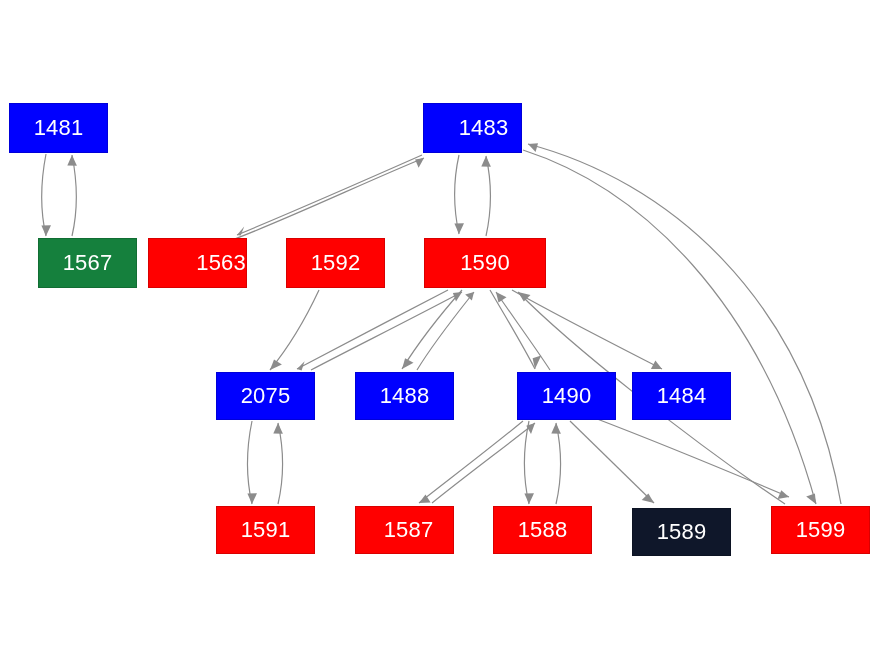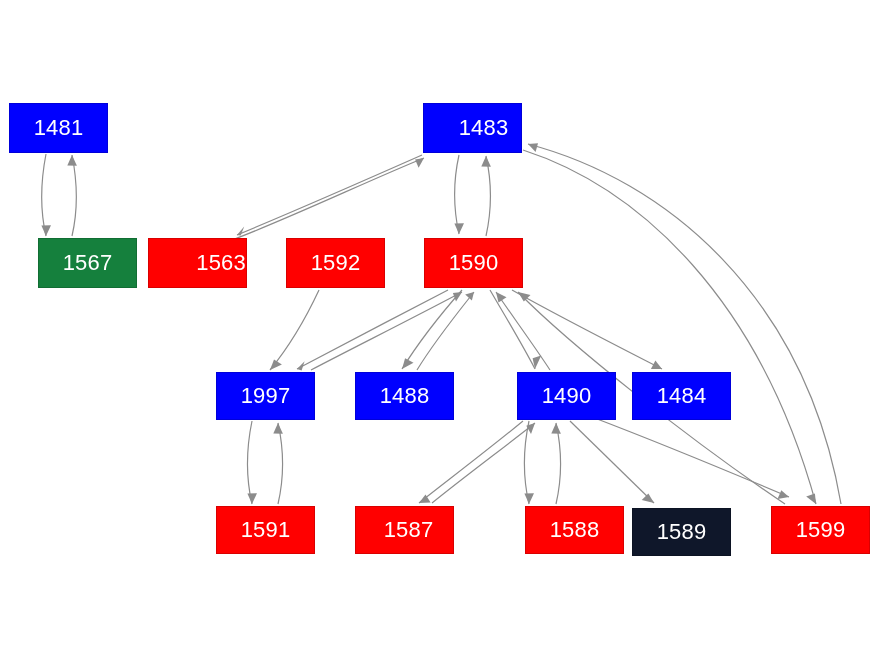--- a/index.html
+++ b/index.html
@@ -166,42 +166,42 @@
       </div>
       <div class="graph-node node-red" style="left: 9px; top: 238px; width: 99px; height: 50px; background: #15803d; color: rgb(255, 255, 255); margin-left: 29px;">
         <span>1567</span>
       </div>
       <div class="graph-node node-red" style="left: 148px; top: 238px; width: 99px; height: 50px; background: rgb(255, 0, 0); color: rgb(255, 255, 255); justify-content: flex-end;">
         <span>1563</span>
       </div>
       <div class="graph-node node-red" style="left: 286px; top: 238px; width: 99px; height: 50px; background: rgb(255, 0, 0); color: rgb(255, 255, 255);">
         <span>1592</span>
       </div>
-      <div class="graph-node node-red" style="left: 424px; top: 238px; width: 99px; height: 50px; background: rgb(255, 0, 0); color: rgb(255, 255, 255);">
+      <div class="graph-node node-red" style="left: 424px; top: 238px; width: 122px; height: 50px; background: rgb(255, 0, 0); color: rgb(255, 255, 255);">
         <span>1590</span>
       </div>
       <div class="graph-node node-blue" style="left: 216px; top: 372px; width: 99px; height: 48px; background: rgb(0, 0, 255); color: rgb(255, 255, 255);">
-        <span>1997</span>
+        <span>2075</span>
       </div>
       <div class="graph-node node-blue" style="left: 355px; top: 372px; width: 99px; height: 48px; background: rgb(0, 0, 255); color: rgb(255, 255, 255);">
         <span>1488</span>
       </div>
       <div class="graph-node node-blue" style="left: 493px; top: 372px; width: 99px; height: 48px; background: rgb(0, 0, 255); color: rgb(255, 255, 255); margin-left: 24px;">
         <span>1490</span>
       </div>
       <div class="graph-node node-blue" style="left: 632px; top: 372px; width: 99px; height: 48px; background: rgb(0, 0, 255); color: rgb(255, 255, 255);">
         <span>1484</span>
       </div>
       <div class="graph-node node-red" style="left: 216px; top: 506px; width: 99px; height: 48px; background: rgb(255, 0, 0); color: rgb(255, 255, 255);">
         <span>1591</span>
       </div>
       <div class="graph-node node-red" style="left: 355px; top: 506px; width: 99px; height: 48px; background: rgb(255, 0, 0); color: rgb(255, 255, 255); padding-left: 8px;">
         <span>1587</span>
       </div>
-      <div class="graph-node node-red" style="left: 493px; top: 506px; width: 99px; height: 48px; background: rgb(255, 0, 0); color: rgb(255, 255, 255); margin-left: 32px;">
+      <div class="graph-node node-red" style="left: 493px; top: 506px; width: 99px; height: 48px; background: rgb(255, 0, 0); color: rgb(255, 255, 255);">
         <span>1588</span>
       </div>
       <div class="graph-node node-red" style="left: 632px; top: 508px; width: 99px; height: 48px; background: #0f172a; color: rgb(255, 255, 255);">
         <span>1589</span>
       </div>
       <div class="graph-node node-red" style="left: 771px; top: 506px; width: 99px; height: 48px; background: rgb(255, 0, 0); color: rgb(255, 255, 255);">
         <span>1599</span>
       </div>
     </div>
 

